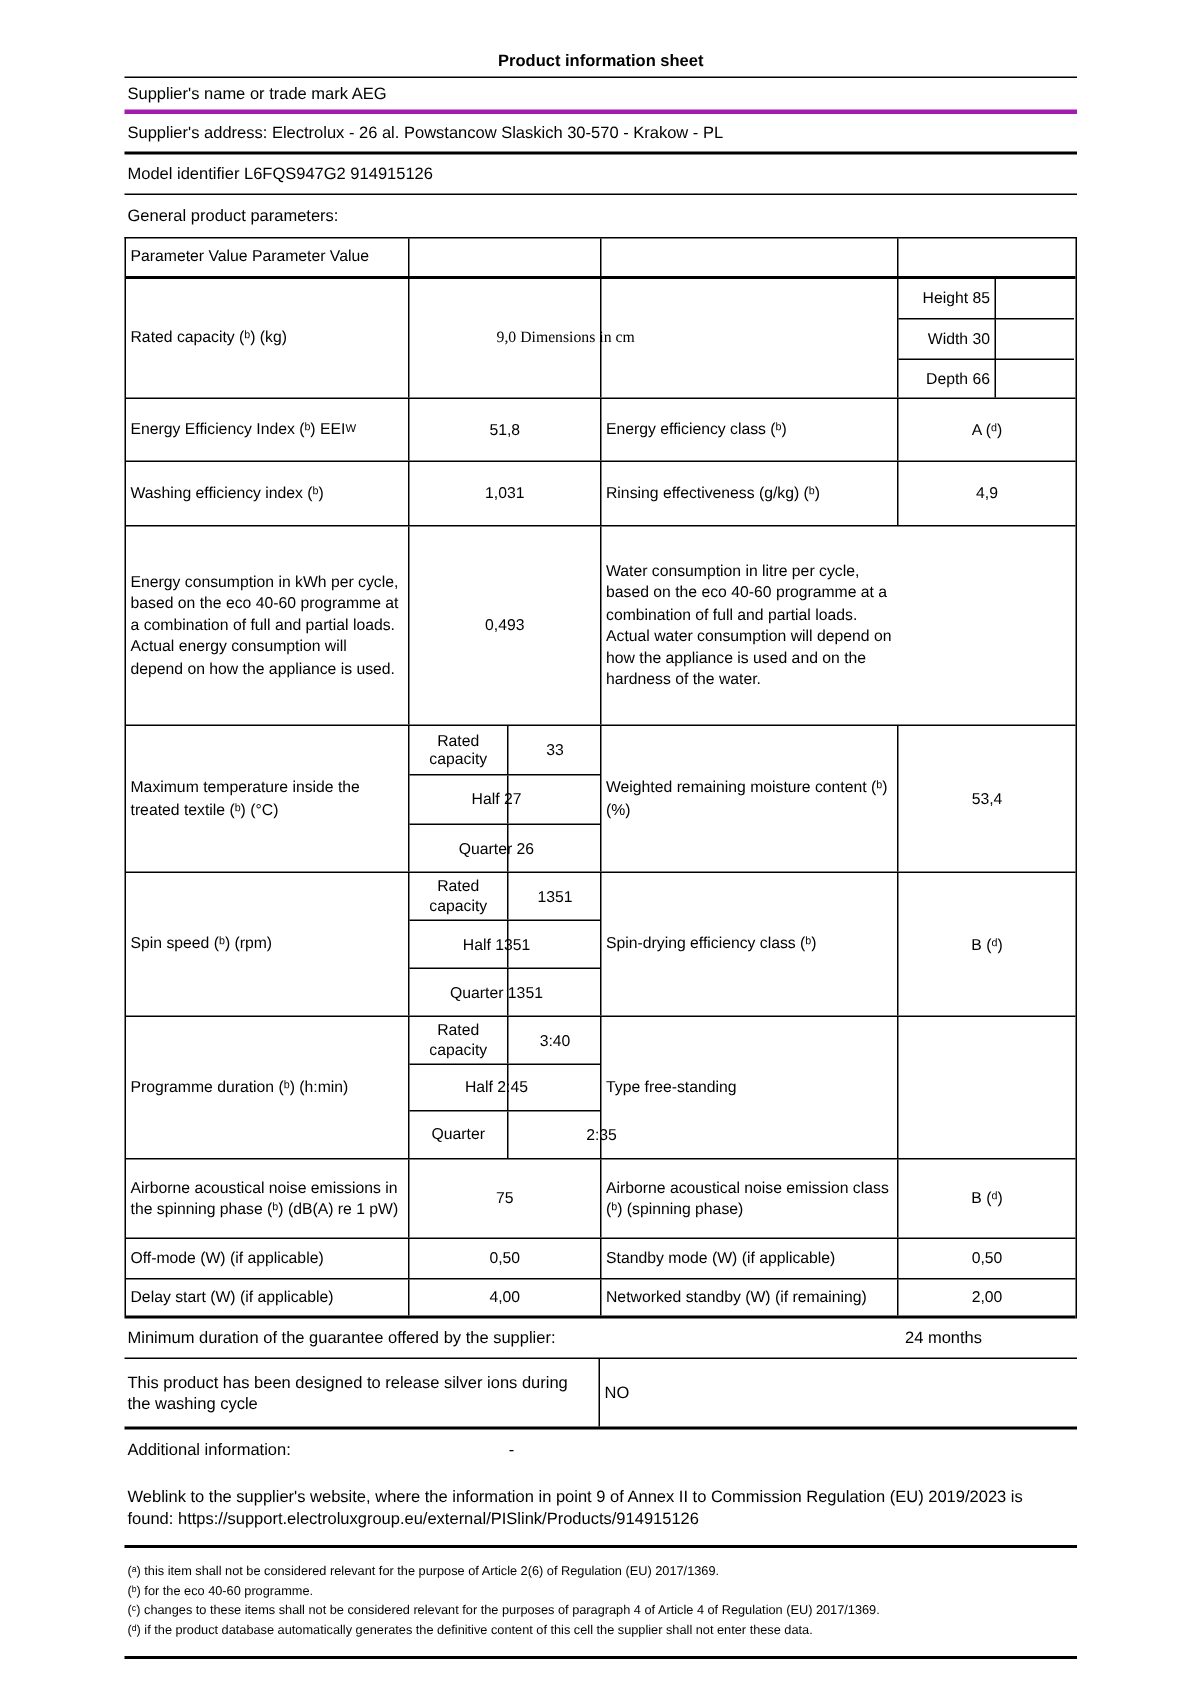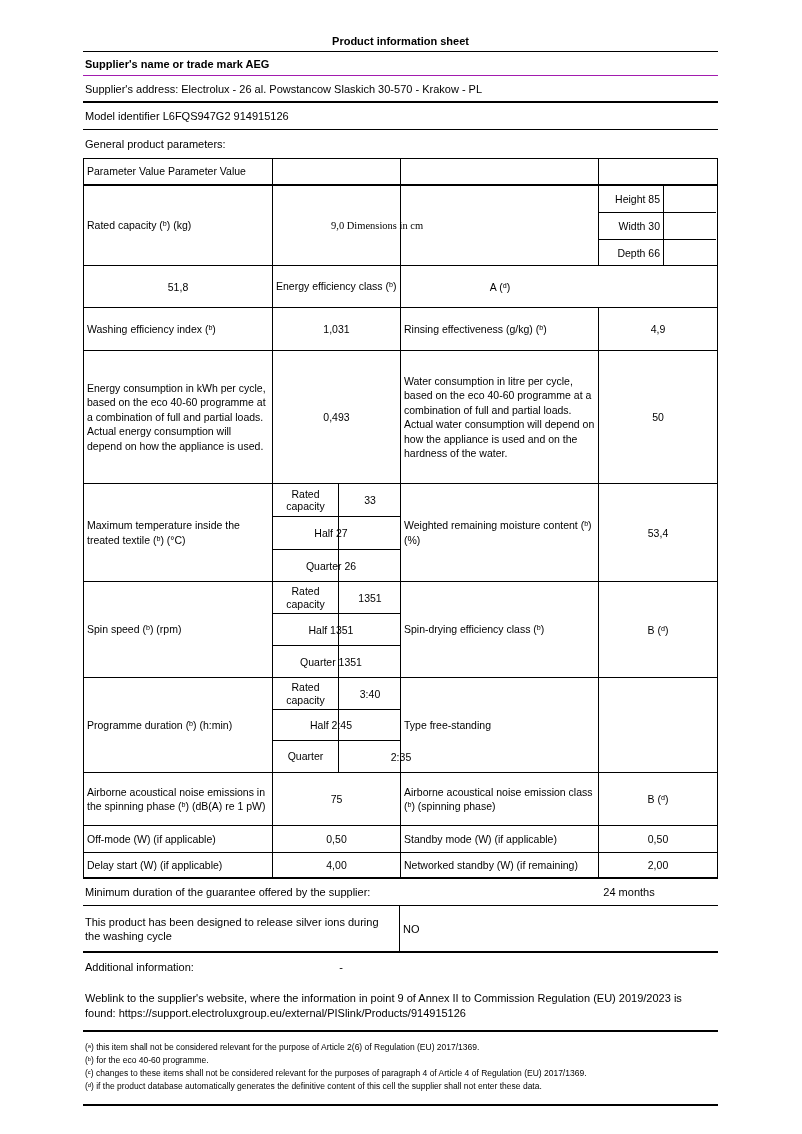--- a/index.html
+++ b/index.html
@@ -6,21 +6,21 @@
   html, body { width: 802px; height: 1134px; background: #ffffff; }
   body {
     font-family: "Liberation Sans", "DejaVu Sans", sans-serif;
     font-size: 11px;
     color: #000;
   }
   .sheet { width: 635px; margin-left: 83px; padding-top: 30px; }
 
   
   .r-title   { height: 22px; border-bottom: 1px solid #000; display:flex; align-items:center; justify-content:center; font-weight:bold; }
-  .r-name    { height: 24px; border-bottom: 1px solid #a21caf; display:flex; align-items:center;font-weight:bold; }
+  .r-name    { height: 24px; border-bottom: 3px solid #a21caf; display:flex; align-items:center; }
   .r-addr    { height: 27px; border-bottom: 2px solid #000; display:flex; align-items:center; }
   .r-model   { height: 27px; border-bottom: 1px solid #000; display:flex; align-items:center; }
   .r-general { height: 28px; display:flex; align-items:center; }
   .r-name, .r-addr, .r-model, .r-general { padding-left: 2px; }
 
   
   .ptable { border: 1px solid #000; border-bottom: none; font-size: 10.5px; }
   .trow { display: grid; grid-template-columns: 189px 128px 198px 118px; border-bottom: 1px solid #000; }
   .trow.thick { border-bottom: 2px solid #000; }
   .h-header  { height: 27px; }
@@ -104,37 +104,40 @@
           <div class="dr b"></div>
           <div class="dl b">Width 30</div>
           <div class="dr b"></div>
           <div class="dl">Depth 66</div>
           <div class="dr"></div>
         </div>
       </div>
     </div>
 
     <div class="trow h-eei">
+      <div class="c lab">
+          <span>Energy Efficiency Index (ᵇ) EEI</span>
+          <sub class="eei">W</sub>
+        </div>
       <div class="c val">51,8</div>
       <div class="c lab">Energy efficiency class (ᵇ)</div>
       <div class="c val">A (ᵈ)</div>
     </div>
 
     <div class="trow h-wash">
       <div class="c lab">Washing efficiency index (ᵇ)</div>
       <div class="c val">1,031</div>
       <div class="c lab">Rinsing effectiveness (g/kg) (ᵇ)</div>
       <div class="c val">4,9</div>
     </div>
 
     <div class="trow h-energy">
       <div class="c lab">Energy consumption in kWh per cycle, based on the eco 40-60 programme at a combination of full and partial loads. Actual energy consumption will depend on how the appliance is used.</div>
       <div class="c val">0,493</div>
       <div class="c lab">Water consumption in litre per cycle, based on the eco 40-60 programme at a combination of full and partial loads. Actual water consumption will depend on how the appliance is used and on the hardness of the water.</div>
-      <div class="c val">50</div>
     </div>
 
     <div class="trow h-maxtemp">
       <div class="c lab">Maximum temperature inside the treated textile (ᵇ) (°C)</div>
       <div class="c">
         <div class="sub">
           <div class="srow" style="height:33px">
             <div class="sl">Rated capacity</div>
             <div class="sv">33</div>
           </div>

